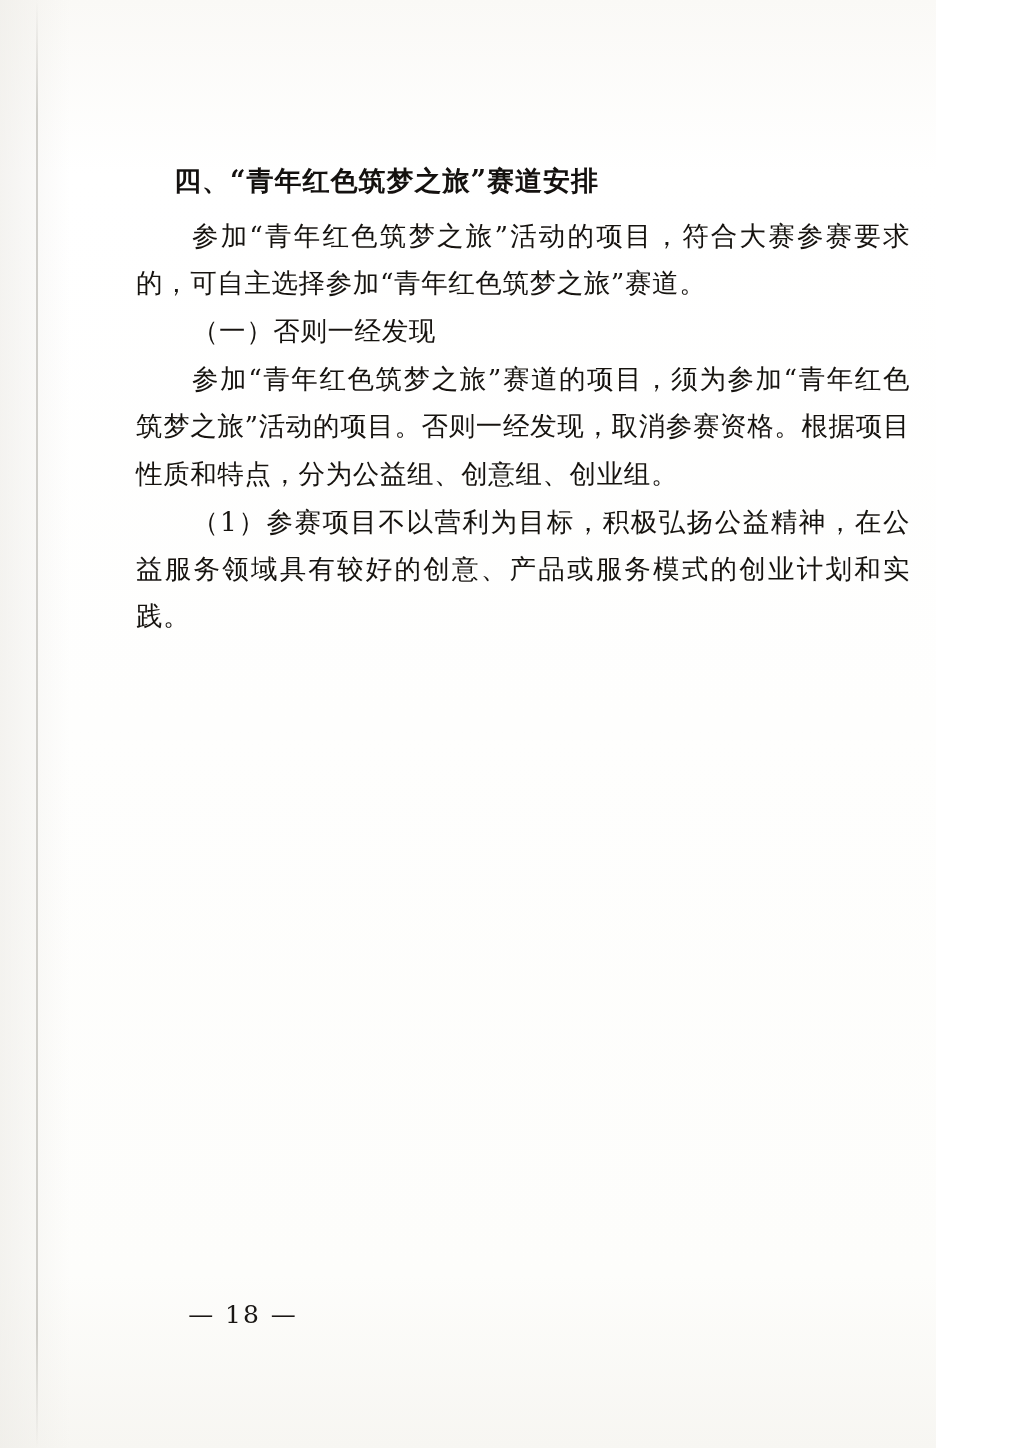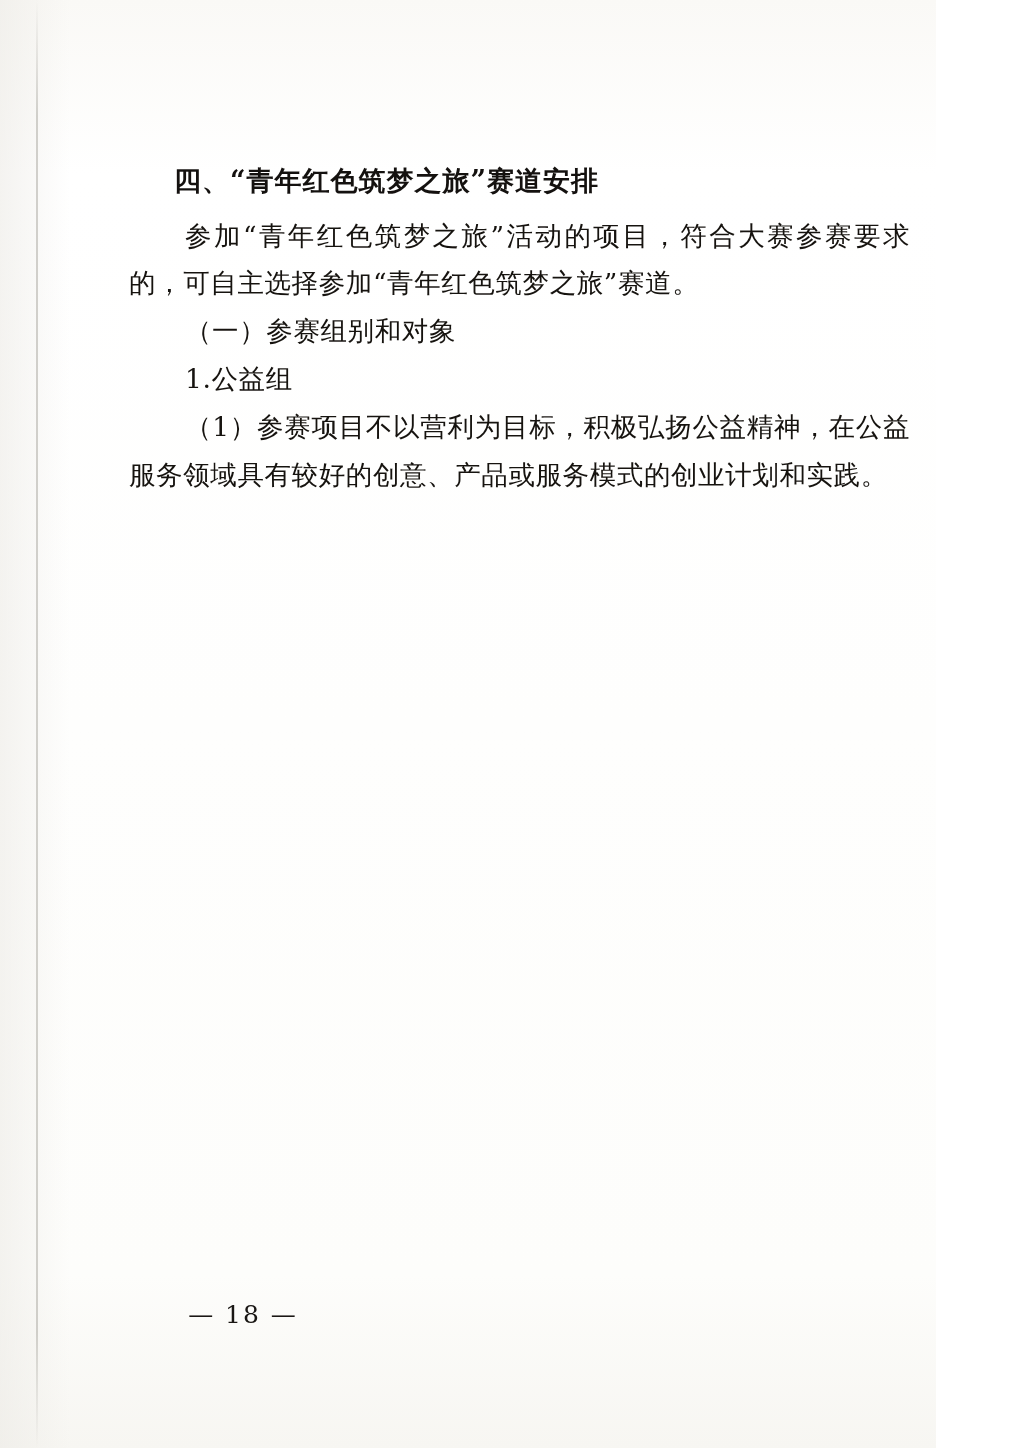--- a/index.html
+++ b/index.html
@@ -49,21 +49,21 @@
     letter-spacing: 1px;
     color: #14110f;
     margin: 0 0 10px 0;
     text-indent: 54px;
     line-height: 1.55;
   }
   .para {
     font-size: 26.5px;
     color: #16130f;
     line-height: 1.78;
-    margin: 0 0 1px 9px;
+    margin: 0 0 1px 16px;
     text-indent: 56px;
     letter-spacing: 0.6px;
     text-align: justify;
     text-justify: inter-character;
   }
   .para.tight {
     letter-spacing: 0.2px;
   }
   .page-number {
     position: absolute;
@@ -84,21 +84,21 @@
 </head>
 <body>
 
 <div class="page">
   <div class="paper-tint"></div>
   <div class="spine"></div>
 
   <div class="content">
     <h1 class="heading">四、“青年红色筑梦之旅”赛道安排</h1>
     <p class="para">参加“青年红色筑梦之旅”活动的项目，符合大赛参赛要求的，可自主选择参加“青年红色筑梦之旅”赛道。</p>
-    <p class="para">（一）参赛组别和对象</p>
-    <p class="para">1.公益组</p>
+    <p class="para">（一）否则一经发现</p>
+    <p class="para">参加“青年红色筑梦之旅”赛道的项目，须为参加“青年红色筑梦之旅”活动的项目。否则一经发现，取消参赛资格。根据项目性质和特点，分为公益组、创意组、创业组。</p>
     <p class="para">（1）参赛项目不以营利为目标，积极弘扬公益精神，在公益服务领域具有较好的创意、产品或服务模式的创业计划和实践。</p>
   </div>
 
   <div class="page-number">
     <span class="page-number-inner">— 18 —</span>
   </div>
 </div>
 
 </body></html>

